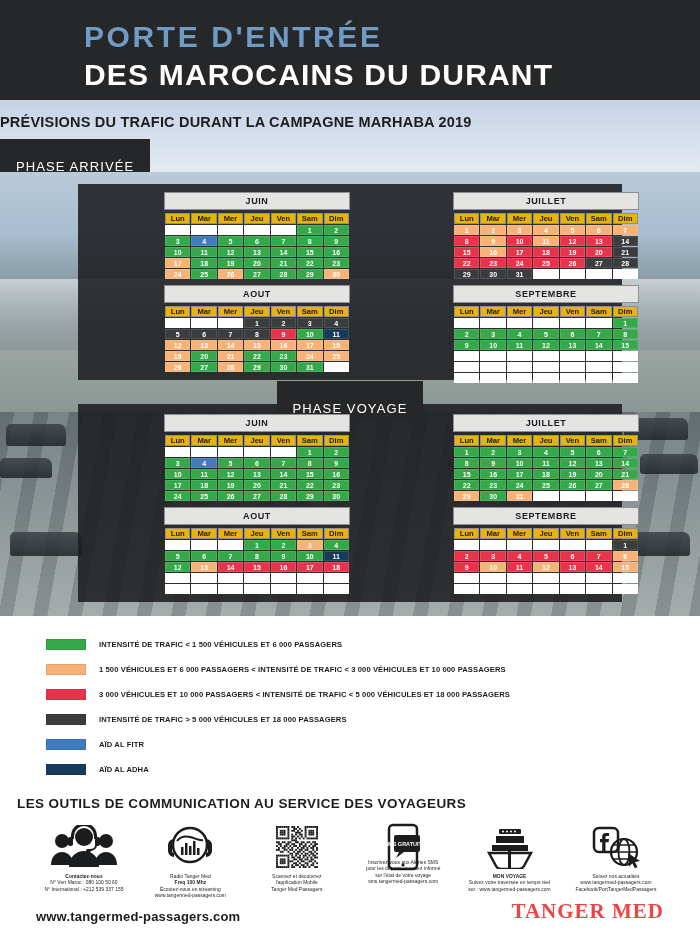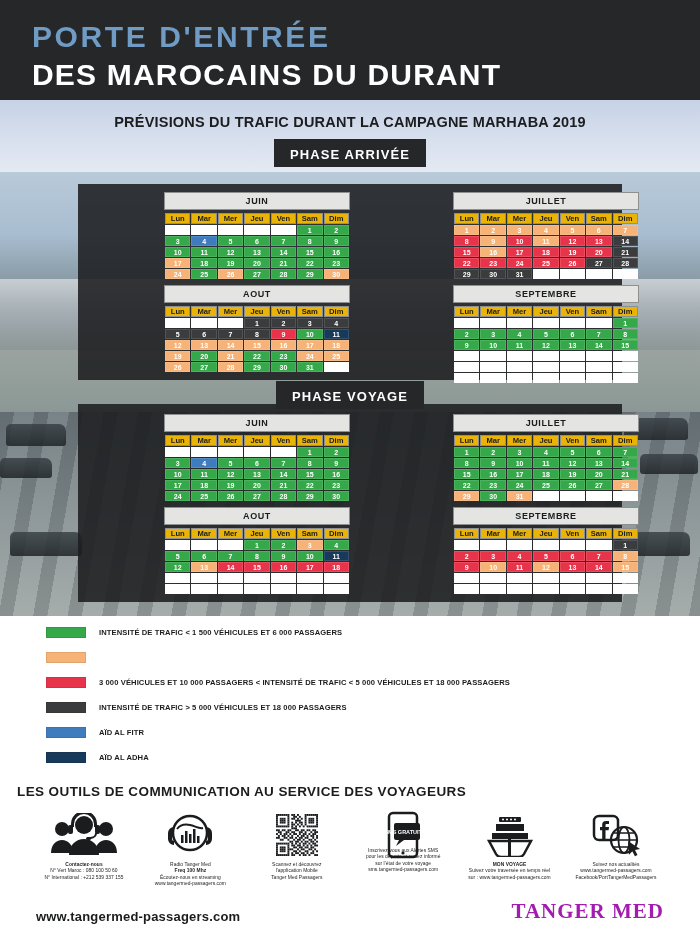--- a/index.html
+++ b/index.html
@@ -7,21 +7,21 @@
     width:700px; height:934px;
     font-family:"Liberation Sans", sans-serif;
     background:#ffffff;
     overflow:hidden;
     position:relative;
   }
 
   
   .header {
     background:#262729;
-    padding:18px 0 18px 32px;
+    padding:18px 0 18px 84px;
     height:100px;
   }
   .header .line1 {
     color:#6f9bc4;
     font-size:30px;
     font-weight:bold;
     letter-spacing:2.6px;
     line-height:38px;
   }
   .header .line2 {
@@ -29,37 +29,36 @@
     font-size:30px;
     font-weight:bold;
     letter-spacing:1.2px;
     line-height:38px;
   }
 
   
   .subband {
     background:linear-gradient(180deg,#c6d2e6 0%, #d9e1ee 60%, #e4eaf3 100%);
     height:72px;
-    text-align:center;
     padding-top:14px;
   }
   .subtitle {
     color:#1c1d1f;
     font-size:14.5px;
     font-weight:bold;
     letter-spacing:0.2px;
   }
   .phase-chip {
     display:inline-block;
     background:#262729;
     color:#fff;
     font-size:13px;
-    font-weight:bold;
+    font-weight:normal;
     letter-spacing:1.1px;
-    padding:8px 16px 5px 16px;
+    padding:20px 16px 5px 16px;
     margin-top:9px;
   }
 
   
   .photo-area {
     position:relative;
     height:444px;
     background:#8fa4b4;
     overflow:hidden;
   }
@@ -153,21 +152,21 @@
   td.c-orange { background:#f6b277; color:#ffffff; }
   td.c-red    { background:#e8344b; color:#ffffff; }
   td.c-dark   { background:#3b3c3e; color:#ffffff; }
   td.c-blue   { background:#3f7cbe; color:#ffffff; }
   td.c-navy   { background:#183a5a; color:#ffffff; }
   td.c-white  { background:#ffffff; color:#1b1c1e; }
   td.c-empty  { background:#ffffff; color:transparent; border:1px solid rgba(255,255,255,0.2); }
 
   
   .legend {
-    padding:4px 0 4px 46px;
+    padding:16px 0 4px 46px;
   }
   .legend-row {
     display:flex;
     align-items:center;
     height:25px;
   }
   .swatch {
     width:40px; height:11px;
     margin-right:13px;
     flex:0 0 auto;
@@ -226,21 +225,21 @@
   .footer-url {
     font-size:13px;
     font-weight:bold;
     color:#1b1c1e;
     letter-spacing:0.2px;
   }
   .footer-brand {
     font-family:"Liberation Serif", serif;
     font-size:21px;
     font-weight:bold;
-    color:#a21caf;
+    color:#ef4444;
     letter-spacing:1px;
   }
 
   .qr {
     width:42px; height:42px;
     display:block;
   }
 </style>
 </head>
 <body>
@@ -796,20 +795,21 @@
     </div>
 </div>
 
 <div class="legend" id="legend">
     <div class="legend-row">
       <div class="swatch" style="background: rgb(53, 168, 73);"></div>
       <div class="legend-text">INTENSITÉ DE TRAFIC &lt; 1 500 VÉHICULES ET 6 000 PASSAGERS</div>
     </div>
     <div class="legend-row">
       <div class="swatch" style="background: rgb(246, 178, 119);"></div>
+      <div class="legend-text">1 500 VÉHICULES ET 6 000 PASSAGERS &lt; INTENSITÉ DE TRAFIC &lt; 3 000 VÉHICULES ET 10 000 PASSAGERS</div>
     </div>
     <div class="legend-row">
       <div class="swatch" style="background: rgb(232, 52, 75);"></div>
       <div class="legend-text">3 000 VÉHICULES ET 10 000 PASSAGERS &lt; INTENSITÉ DE TRAFIC &lt; 5 000 VÉHICULES ET 18 000 PASSAGERS</div>
     </div>
     <div class="legend-row">
       <div class="swatch" style="background: rgb(59, 60, 62);"></div>
       <div class="legend-text">INTENSITÉ DE TRAFIC &gt; 5 000 VÉHICULES ET 18 000 PASSAGERS</div>
     </div>
     <div class="legend-row">

